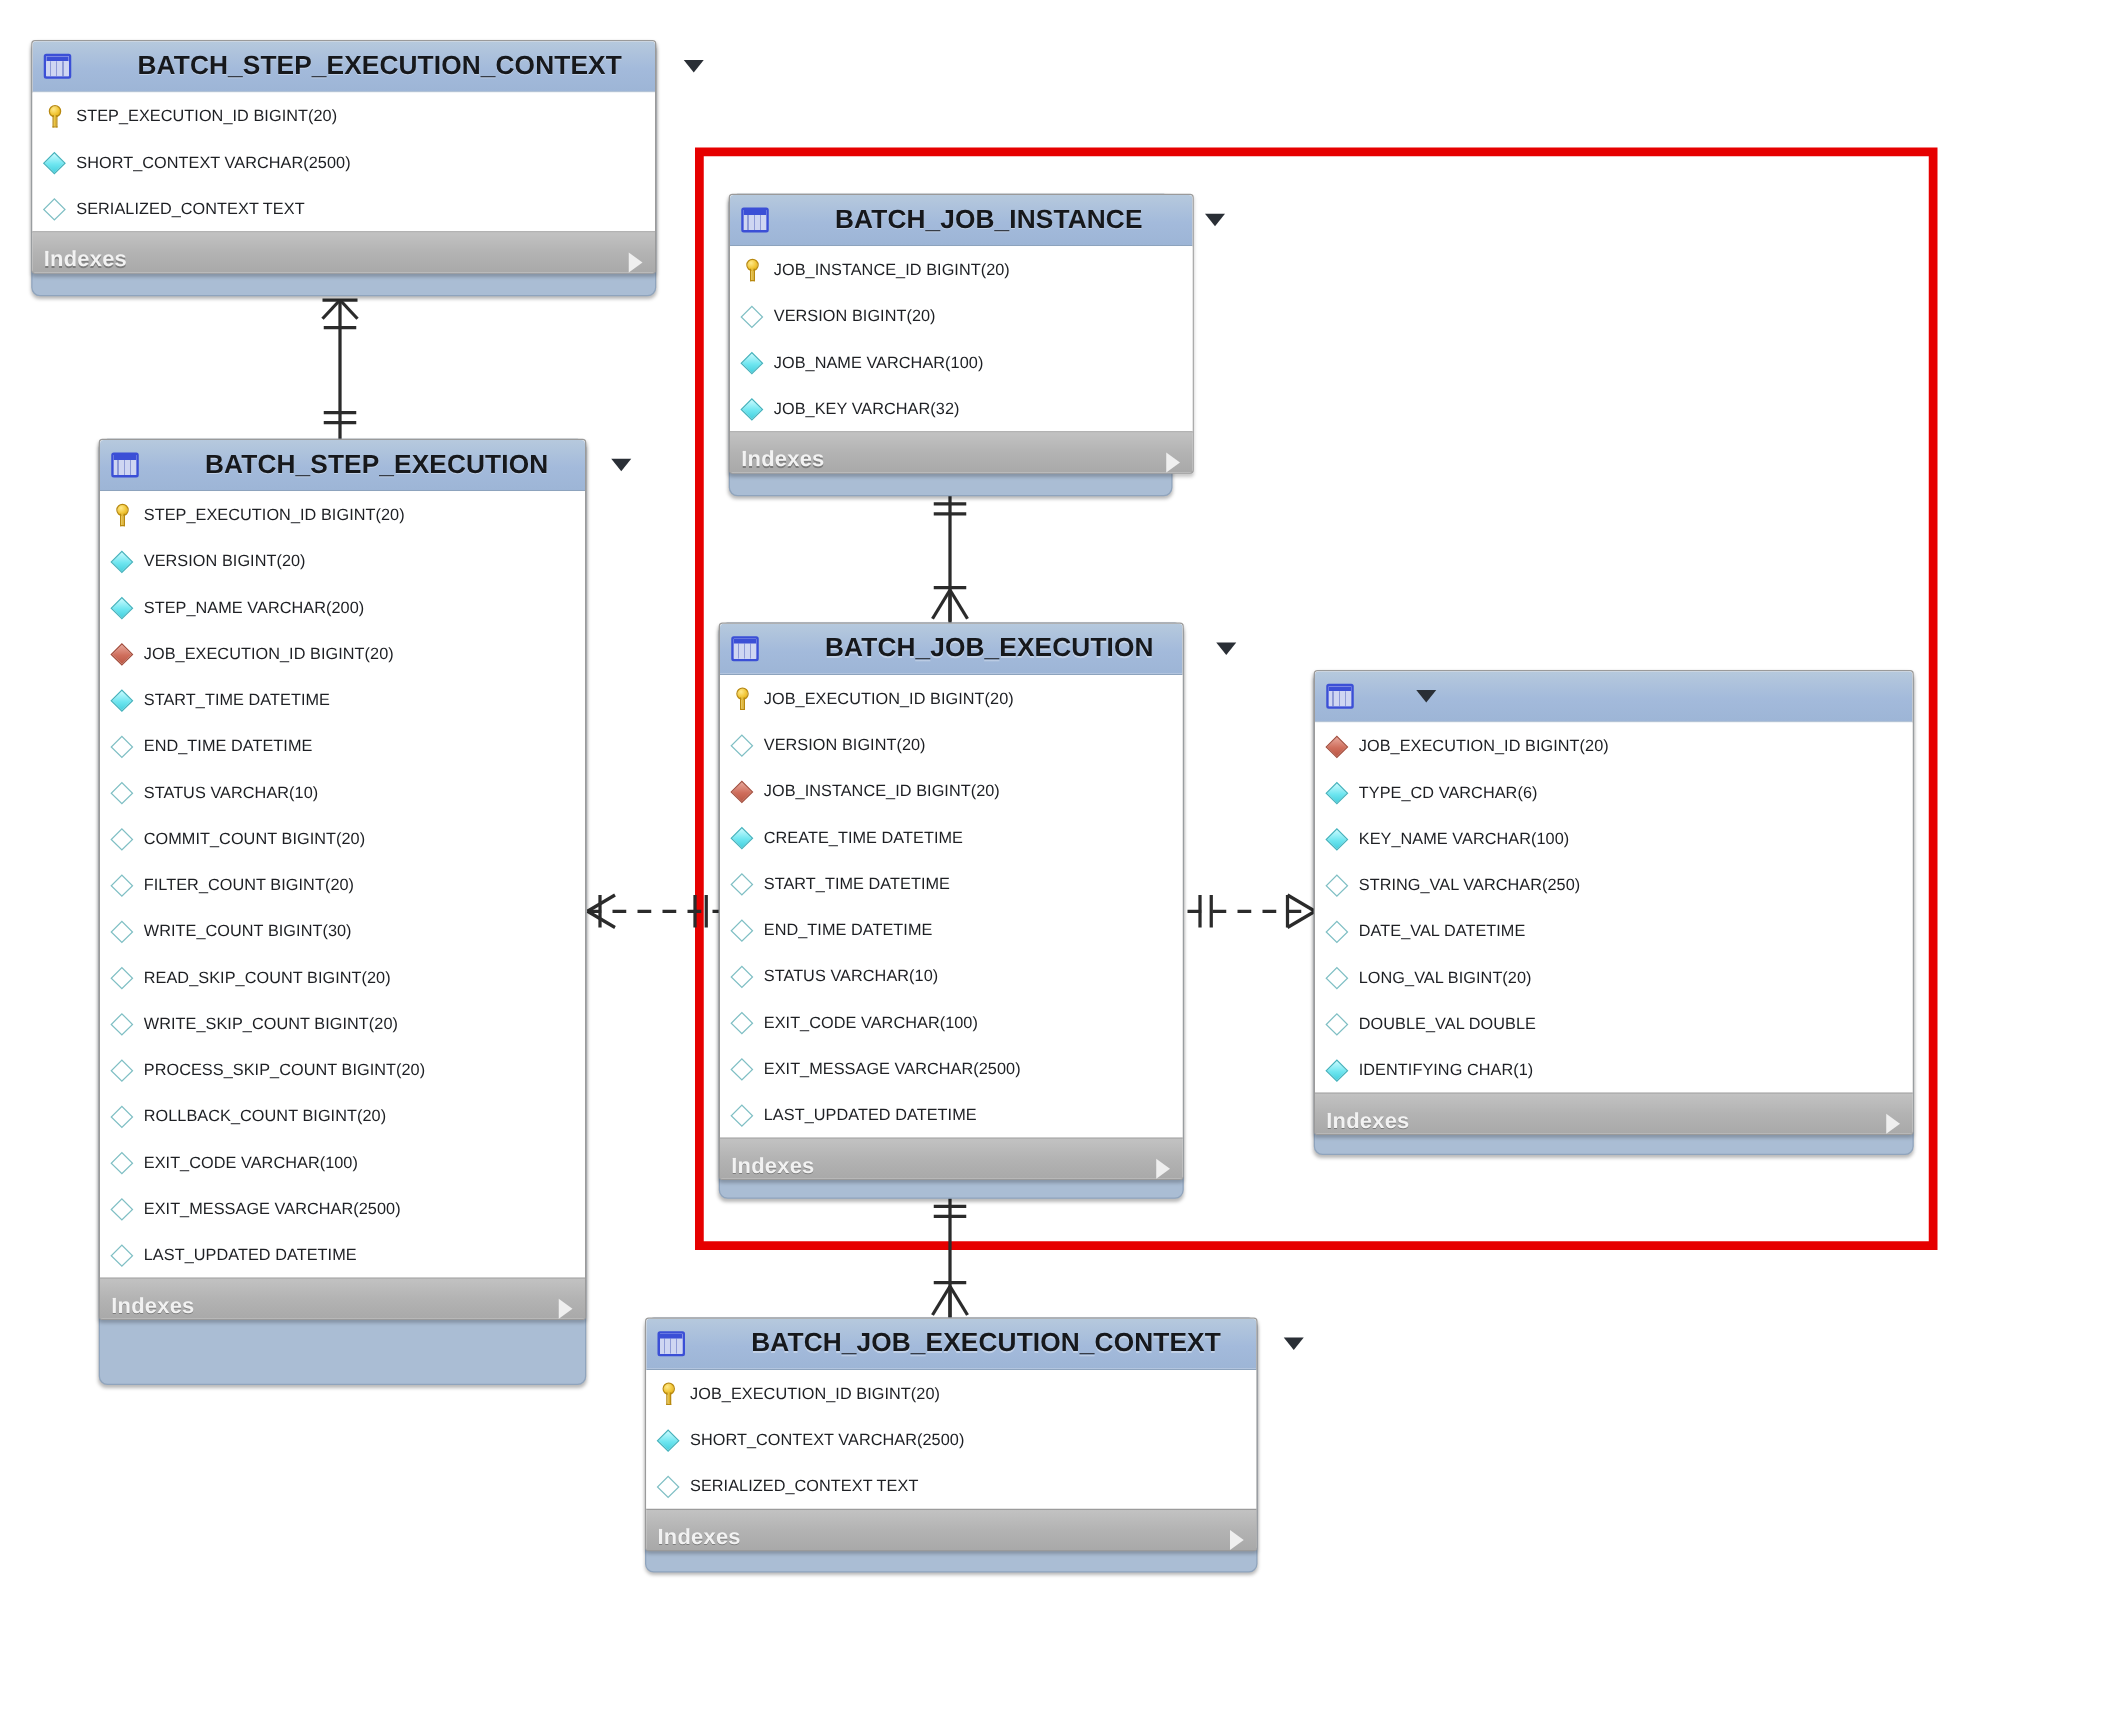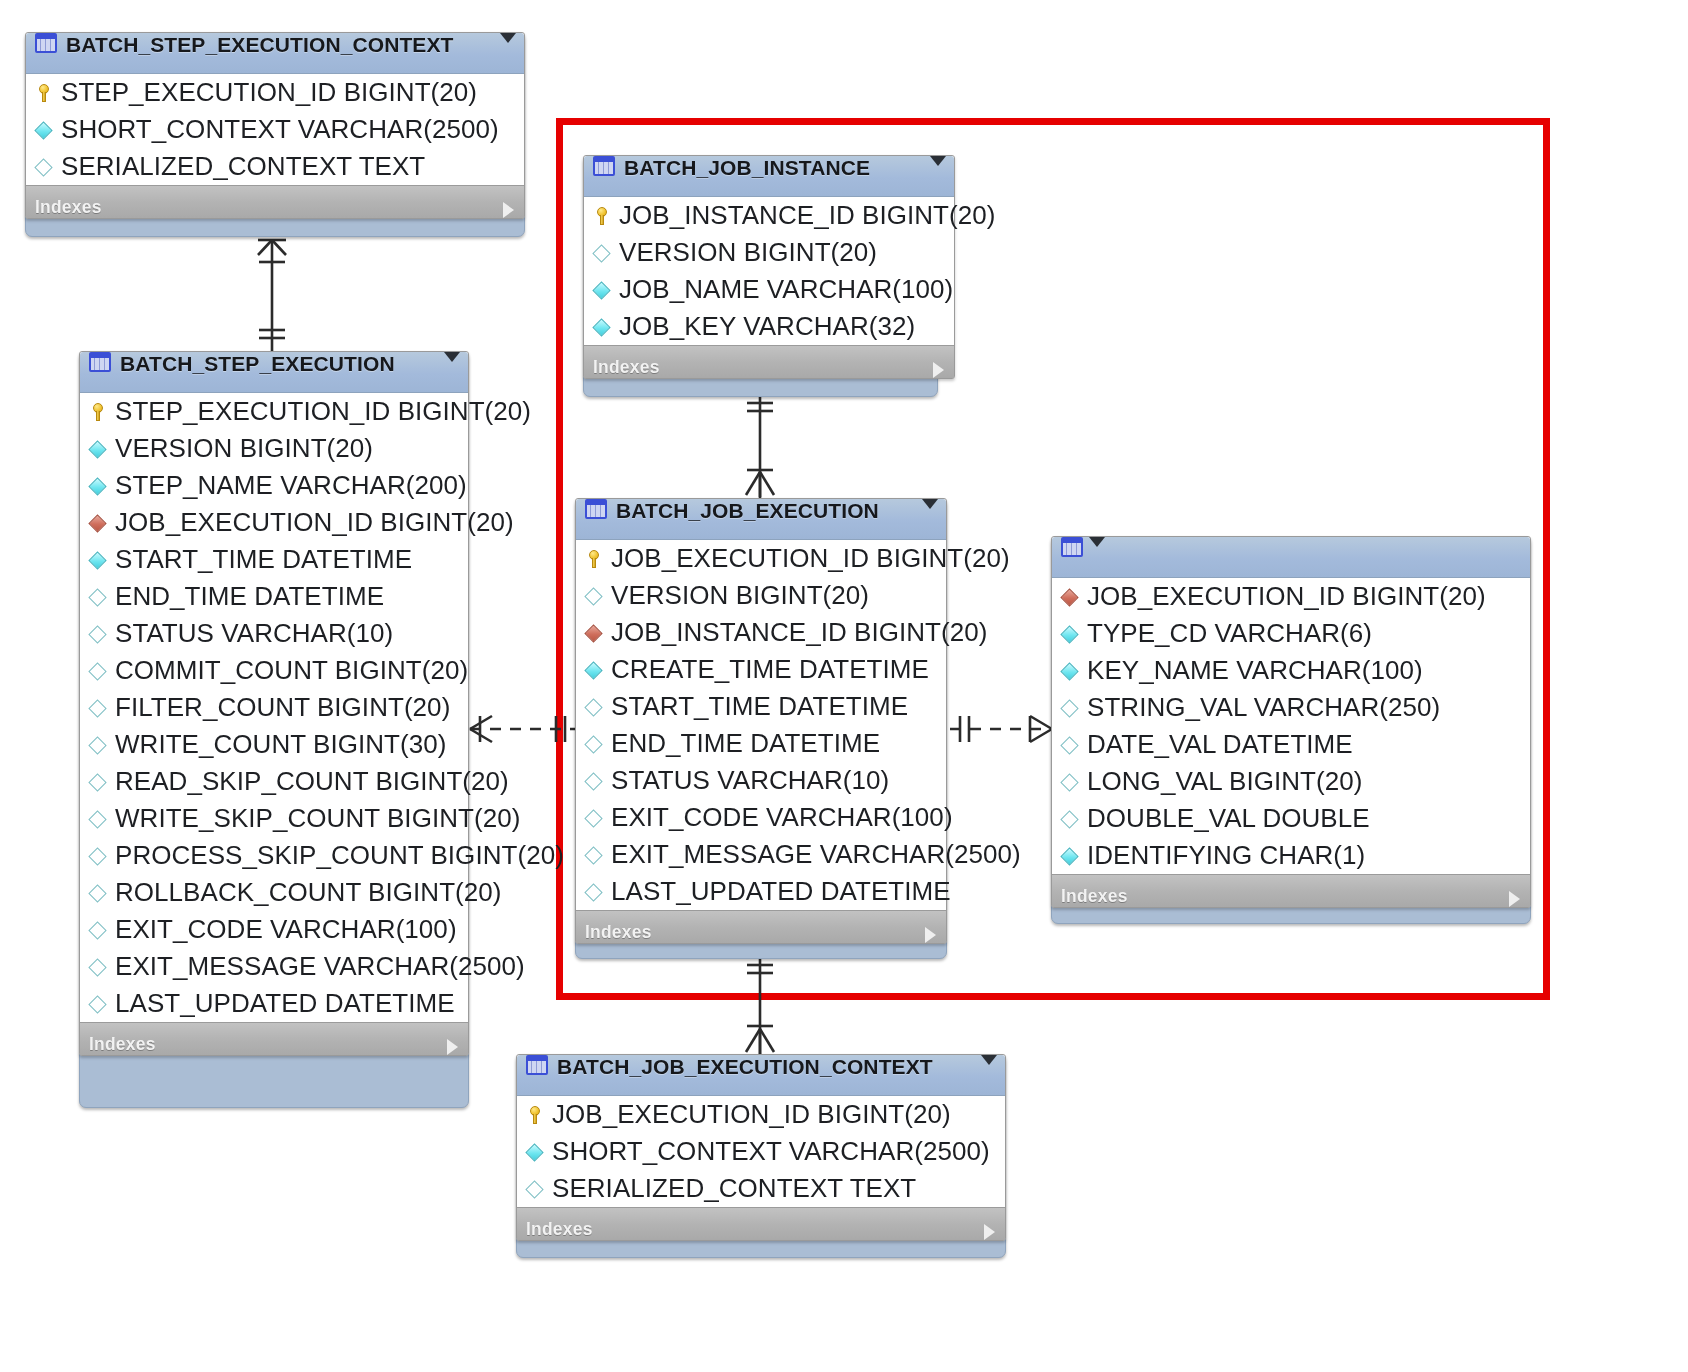--- a/index.html
+++ b/index.html
@@ -38,26 +38,28 @@
     position: absolute;
     box-sizing: border-box;
     background: #aabdd4;
     border: 1px solid #8fa4bd;
     border-radius: 7px;
     box-shadow: 0 2px 3px rgba(0,0,0,0.28);
   }
 
   .tbl-header {
     display: flex;
+    align-items: center;
     height: 40px;
     padding: 0 8px 0 9px;
     background: linear-gradient(180deg, #b6c9dd 0%, #a3badb 55%, #9db5d6 100%);
     border-bottom: 1px solid #8da3bd;
     border-top-left-radius: 3px;
     border-top-right-radius: 3px;
+    gap: 44px;
   }
   .tbl-title {
     flex: 1 1 auto;
     font-size: 21px;
     font-weight: bold;
     color: #16181c;
     letter-spacing: 0.1px;
     white-space: nowrap;
     padding-left: 9px;
     text-shadow: 0 1px 0 rgba(255,255,255,0.35);
@@ -105,21 +107,21 @@
   
   .cols { background: #ffffff; }
   .col-row {
     display: flex;
     align-items: center;
     height: 37px;
     padding-left: 9px;
     white-space: nowrap;
   }
   .col-label {
-    font-size: 26px;
+    font-size: 13px;
     color: #1d1f23;
     letter-spacing: 0.05px;
     padding-left: 8px;
   }
 
   
   .gly { flex: 0 0 auto; width: 18px; height: 20px; position: relative; }
 
   
   .gly.key::before {

